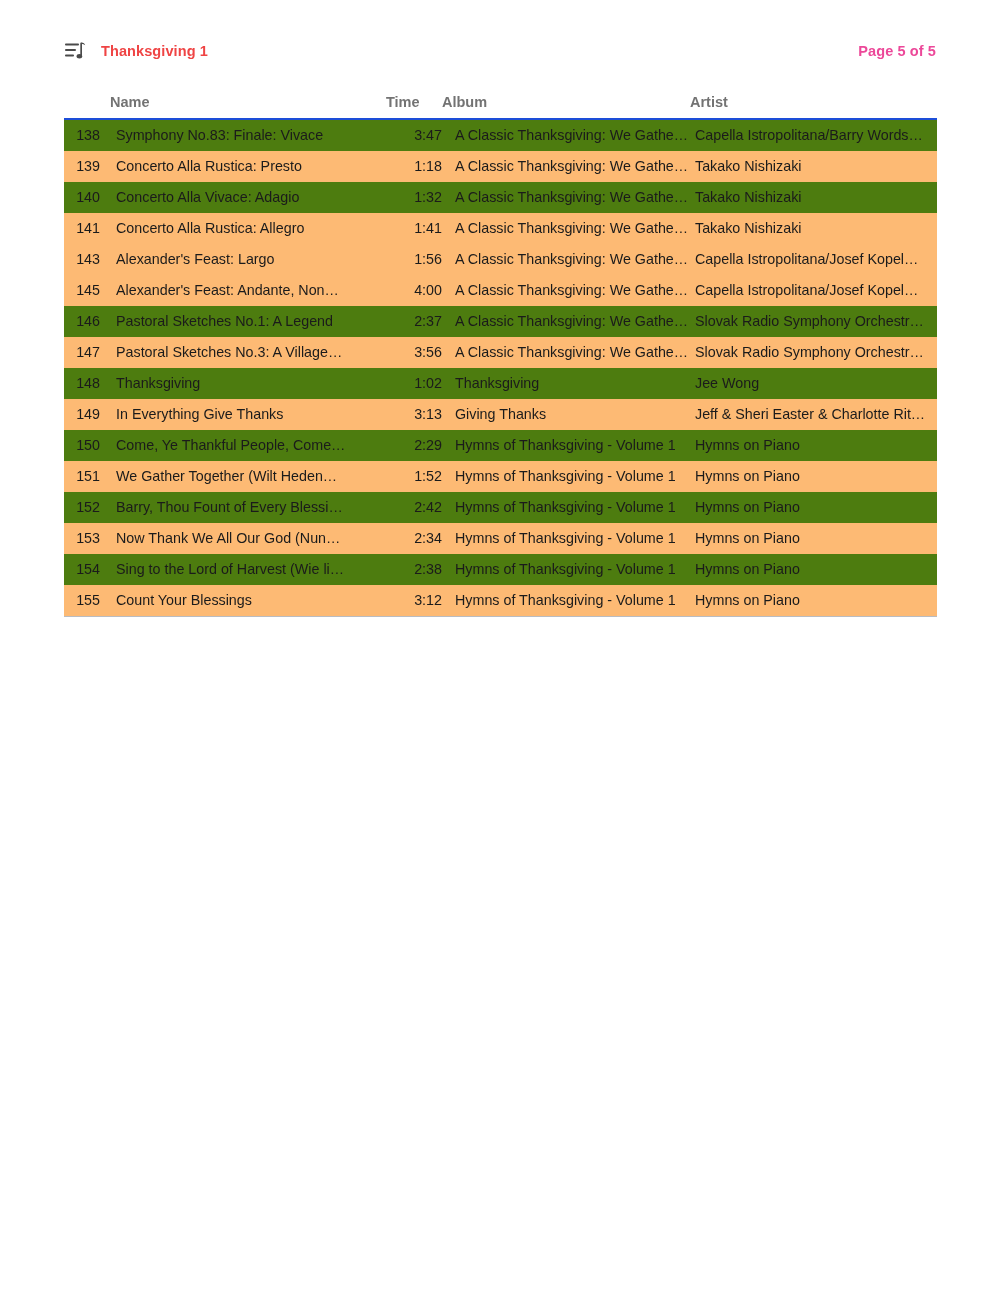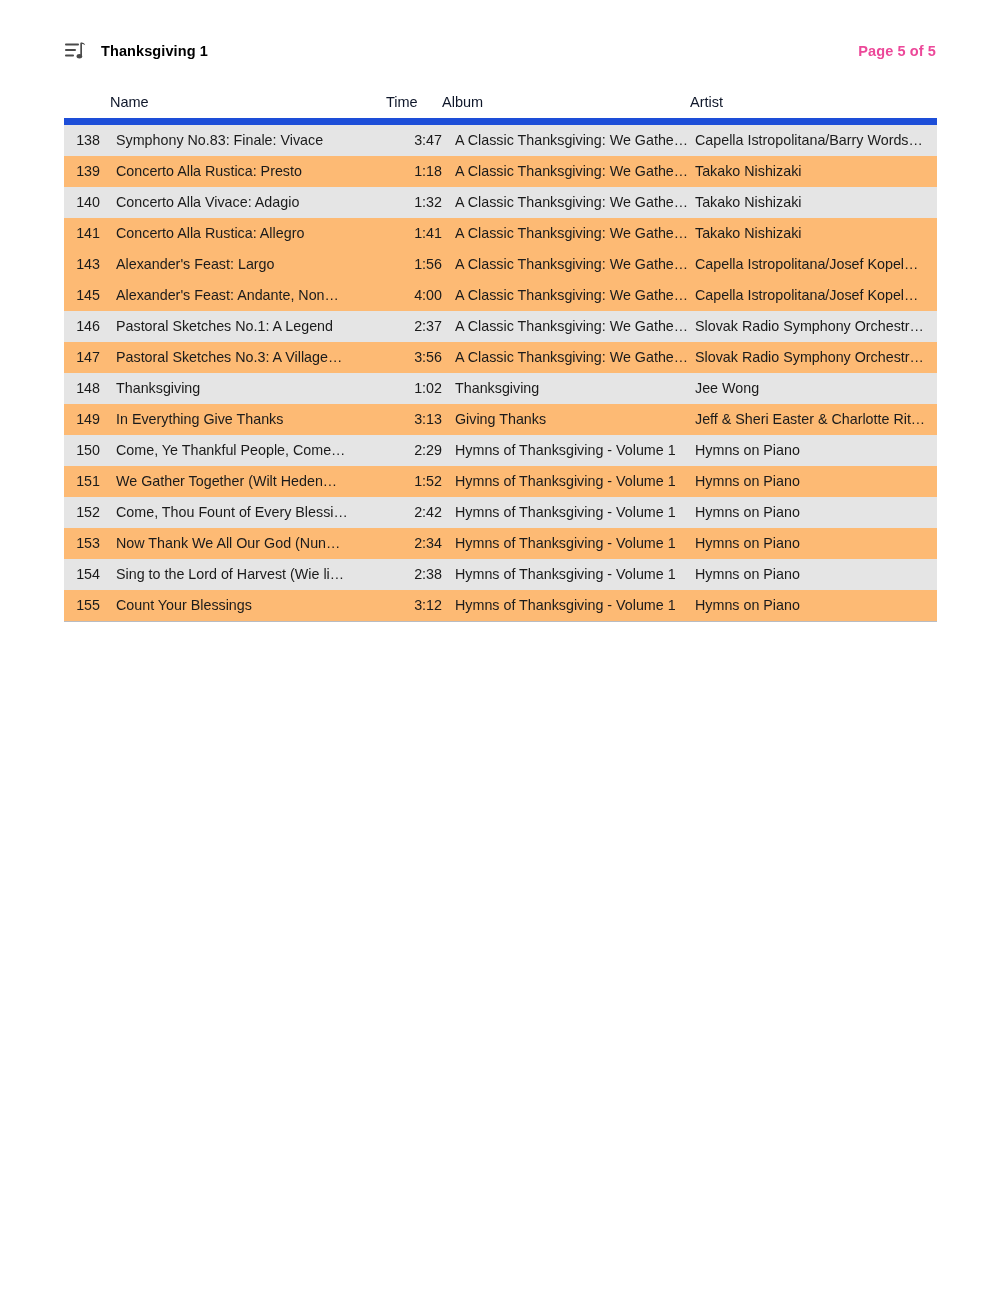--- a/index.html
+++ b/index.html
@@ -35,21 +35,21 @@
     height: 22px;
     flex: 0 0 22px;
     margin-right: 15px;
     position: relative;
   }
   .playlist-icon svg { display: block; }
   .playlist-title {
     font-size: 14.5px;
     font-weight: bold;
     letter-spacing: 0.1px;
-    color: #000000;
+    color: #ef4444;
   }
   .page-label {
     margin-left: auto;
     font-size: 14.5px;
     font-weight: bold;
     color: #ec4899;
     letter-spacing: 0.1px;
   }
   
   .table-wrap {
@@ -59,25 +59,25 @@
     width: 872px;
   }
   table.tracks {
     width: 872px;
     border-collapse: collapse;
     table-layout: fixed;
     font-size: 14.5px;
   }
   table.tracks thead th {
     font-size: 14.5px;
-    font-weight: normal;
-    color: #0f172a;
+    font-weight: bold;
+    color: #737373;
     text-align: left;
     padding: 0 0 8px 0;
-    border-bottom: 7px solid #1d4ed8;
+    border-bottom: 2px solid #1d4ed8;
     vertical-align: bottom;
     height: 22px;
   }
   th.col-num, td.col-num {
     width: 46px;
     text-align: right;
     padding-right: 10px;
   }
   th.col-name, td.col-name {
     width: 276px;
@@ -102,21 +102,21 @@
     padding-bottom: 0;
     font-size: 14.3px;
     color: #1b1b1b;
     white-space: nowrap;
     overflow: hidden;
     text-overflow: ellipsis;
     vertical-align: middle;
     line-height: 31px;
   }
   table.tracks tbody tr.odd td {
-    background: #e5e5e5;
+    background: #4d7c0f;
   }
   table.tracks tbody tr.even td {
     background: #fdba74;
   }
   table.tracks tbody tr.last td {
     border-bottom: 1px solid #b9bcc2;
   }
   td.col-num { color: #1b1b1b; }
 </style>
 </head>
@@ -241,21 +241,21 @@
           </tr>
           <tr class="even">
             <td class="col-num">151</td>
             <td class="col-name">We Gather Together (Wilt Heden…</td>
             <td class="col-time">1:52</td>
             <td class="col-album">Hymns of Thanksgiving - Volume 1</td>
             <td class="col-artist">Hymns on Piano</td>
           </tr>
           <tr class="odd">
             <td class="col-num">152</td>
-            <td class="col-name">Come, Thou Fount of Every Blessi…</td>
+            <td class="col-name">Barry, Thou Fount of Every Blessi…</td>
             <td class="col-time">2:42</td>
             <td class="col-album">Hymns of Thanksgiving - Volume 1</td>
             <td class="col-artist">Hymns on Piano</td>
           </tr>
           <tr class="even">
             <td class="col-num">153</td>
             <td class="col-name">Now Thank We All Our God (Nun…</td>
             <td class="col-time">2:34</td>
             <td class="col-album">Hymns of Thanksgiving - Volume 1</td>
             <td class="col-artist">Hymns on Piano</td>

